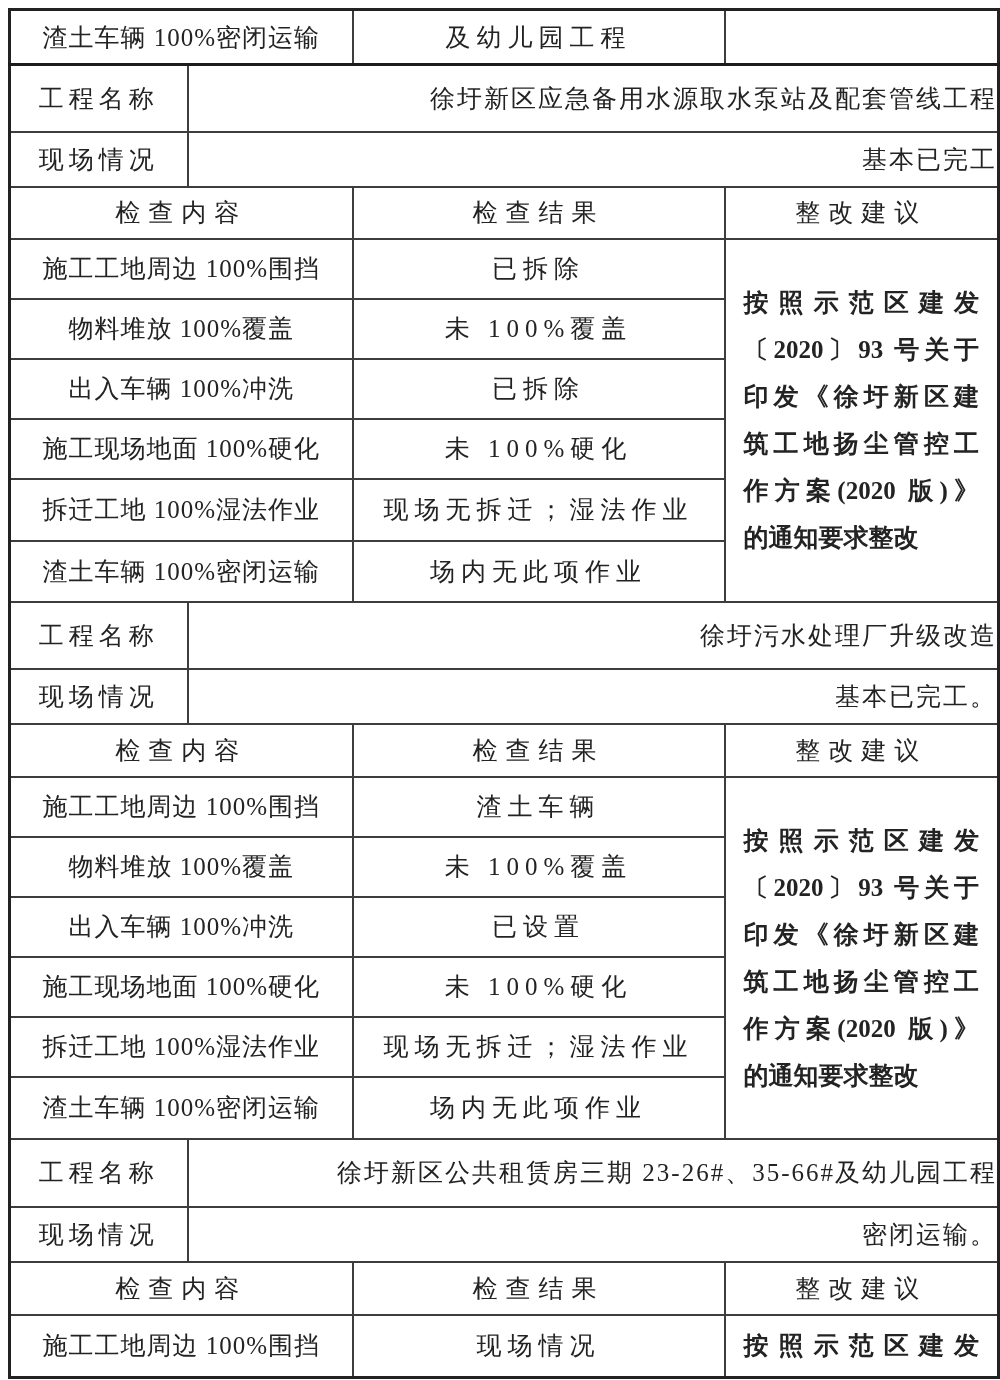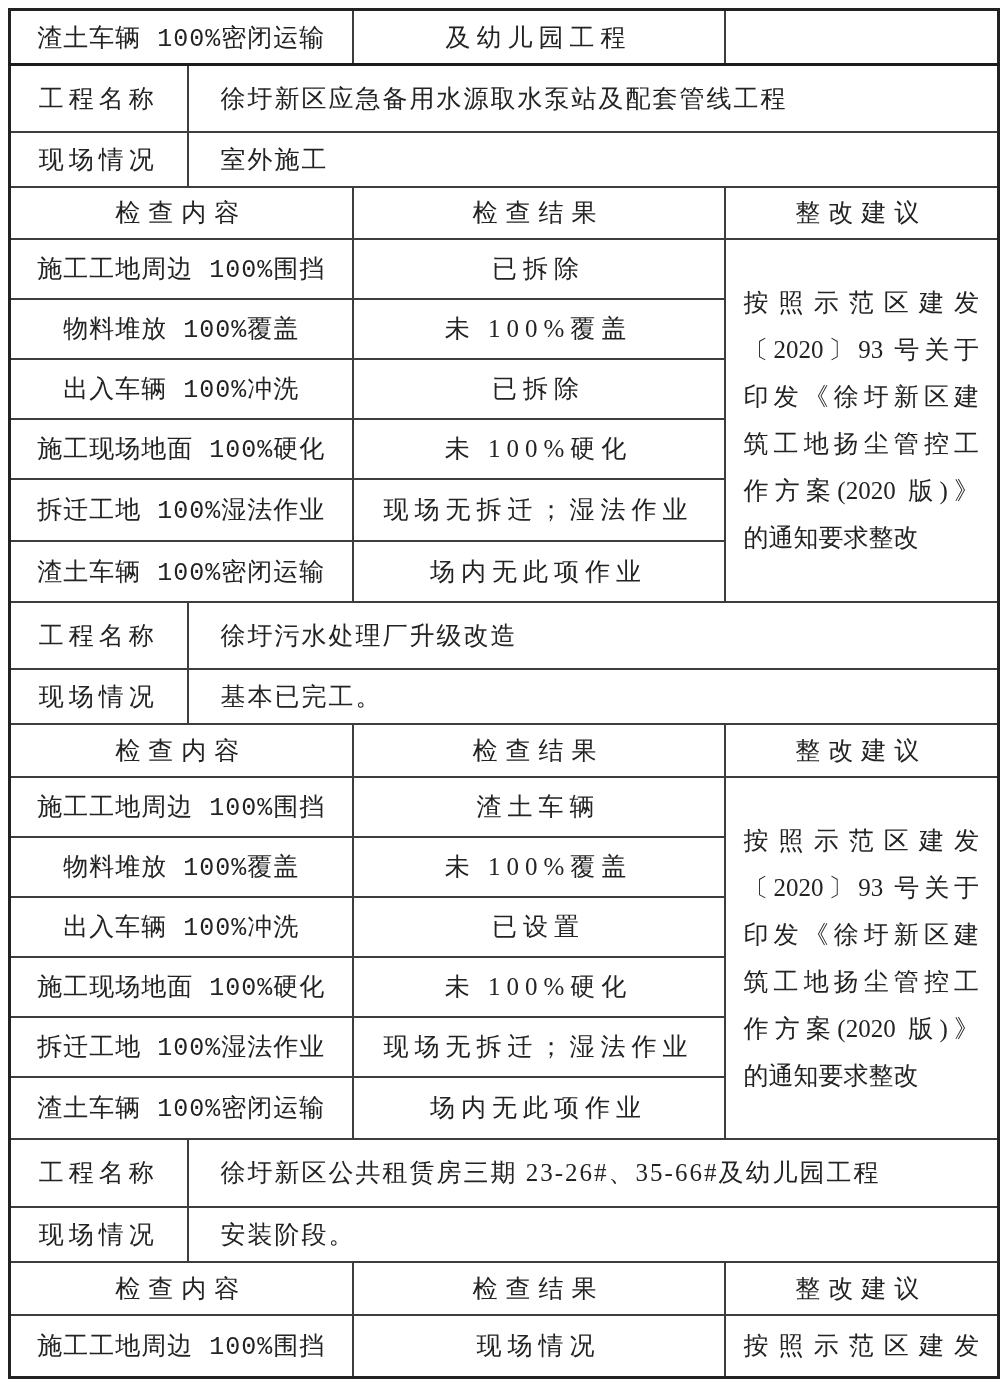--- a/index.html
+++ b/index.html
@@ -35,32 +35,33 @@
   tr.h55 { height: 55px; }
   tr.h60 { height: 60px; }
   tr.h61 { height: 61px; }
   tr.h62 { height: 62px; }
   tr.h63 { height: 63px; }
   tr.h67 { height: 67px; }
   tr.h68 { height: 68px; }
 
   td.thickb { border-bottom: 3px solid #1c1c1c; }
 
-  td.item   { letter-spacing: 1px; font-family: Liberation Mono, monospace; }
+  td.item   { letter-spacing: 1px; }
   td.result { letter-spacing: 6px; }
   td.hdr    { letter-spacing: 8px; }
   td.label  { letter-spacing: 5px; }
   td.value  {
-    text-align: left;
+    text-align: right;
     padding-left: 32px;
     letter-spacing: 2px;
   }
   td.advice {
     padding: 12px 18px;
     vertical-align: middle;
+    font-weight: bold;
   }
   .advice-line {
     text-align: justify;
     text-align-last: justify;
     -moz-text-align-last: justify;
     text-justify: inter-character;
     line-height: 47px;
     letter-spacing: 0;
   }
   .advice-line.no-stretch {
@@ -93,21 +94,21 @@
       <td class="result thickb">及幼儿园工程</td>
       <td class="thickb"></td>
     </tr>
 
     <tr class="h67">
       <td class="label">工程名称</td>
       <td colspan="3" class="value">徐圩新区应急备用水源取水泵站及配套管线工程</td>
     </tr>
     <tr class="h55">
       <td class="label">现场情况</td>
-      <td colspan="3" class="value">室外施工</td>
+      <td colspan="3" class="value">基本已完工</td>
     </tr>
     <tr class="h52">
       <td colspan="2" class="hdr">检查内容</td>
       <td class="hdr">检查结果</td>
       <td class="hdr">整改建议</td>
     </tr>
     <tr class="h60">
       <td colspan="2" class="item">施工工地周边 100%围挡</td>
       <td class="result">已拆除</td>
       <td rowspan="6" class="advice">
@@ -185,21 +186,21 @@
       <td colspan="2" class="item">渣土车辆 100%密闭运输</td>
       <td class="result">场内无此项作业</td>
     </tr>
 
     <tr class="h68">
       <td class="label">工程名称</td>
       <td colspan="3" class="value">徐圩新区公共租赁房三期 23-26#、35-66#及幼儿园工程</td>
     </tr>
     <tr class="h55">
       <td class="label">现场情况</td>
-      <td colspan="3" class="value">安装阶段。</td>
+      <td colspan="3" class="value">密闭运输。</td>
     </tr>
     <tr class="h53">
       <td colspan="2" class="hdr">检查内容</td>
       <td class="hdr">检查结果</td>
       <td class="hdr">整改建议</td>
     </tr>
     <tr class="h63">
       <td colspan="2" class="item">施工工地周边 100%围挡</td>
       <td class="result">现场情况</td>
       <td class="advice">

